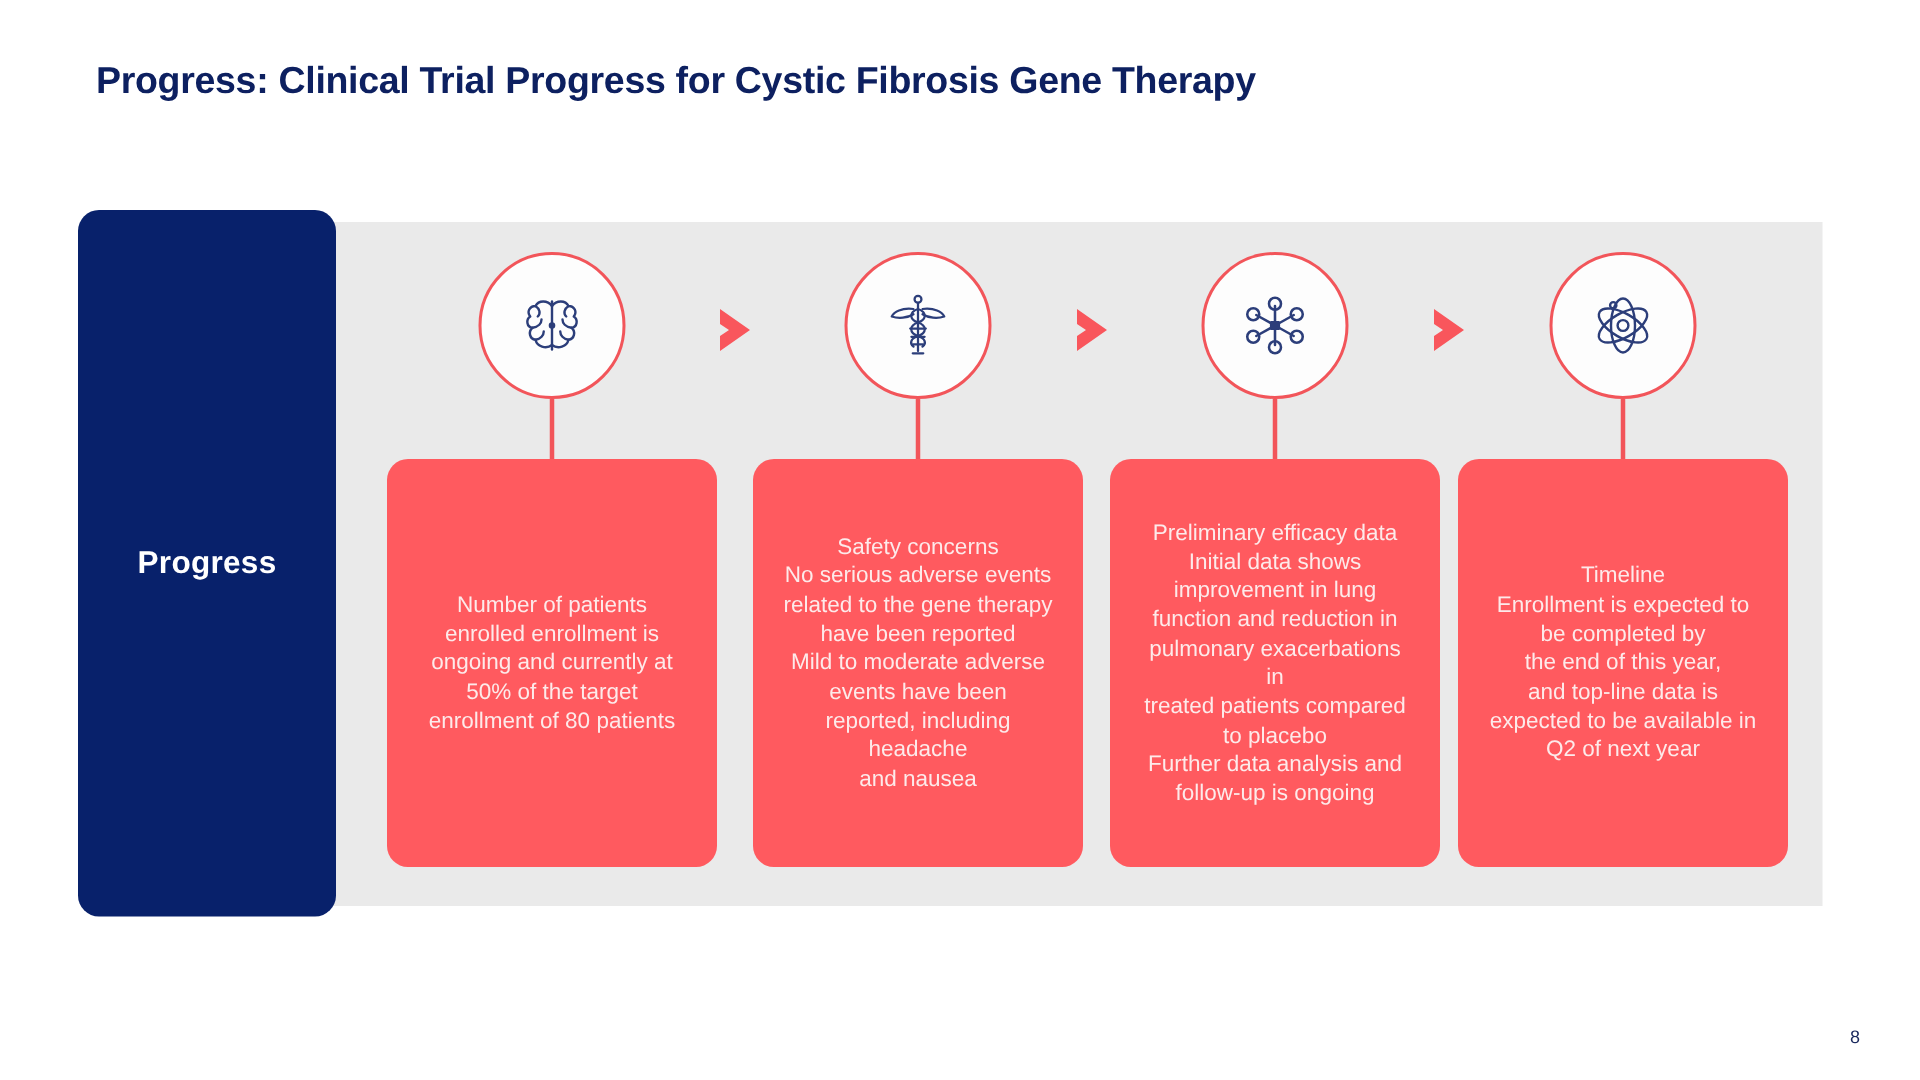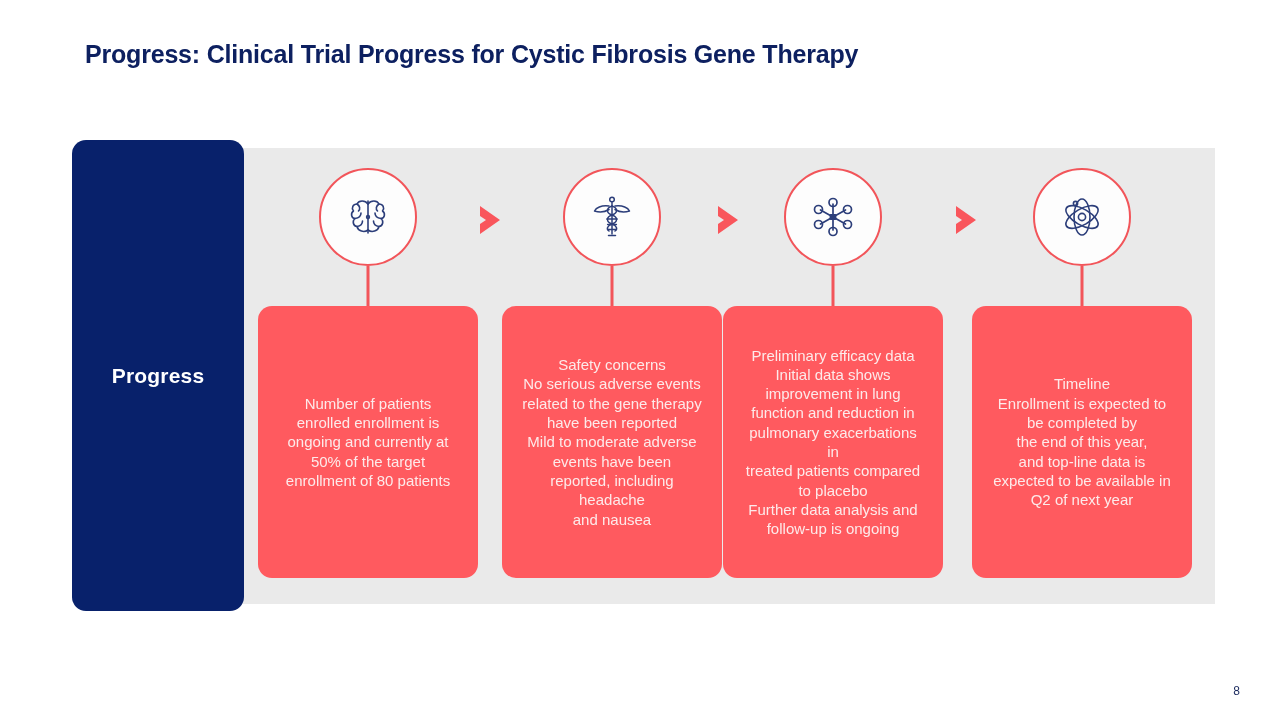--- a/index.html
+++ b/index.html
@@ -19,37 +19,36 @@
   
   .slide-title {
     position: absolute;
     left: 64px;
     top: 40px;
     font-size: 25px;
     font-weight: bold;
     color: #0d2060;
     letter-spacing: -0.2px;
     white-space: nowrap;
-    margin-left: 21px;
   }
 
   
   .content-panel {
     position: absolute;
     left: 150px;
     top: 148px;
     width: 1065px;
     height: 456px;
     background: #eaeaea;
   }
 
   
   .label-card {
     position: absolute;
-    left: 72px;
+    left: 52px;
     top: 140px;
     width: 172px;
     height: 471px;
     background: #08216b;
     border-radius: 14px;
     display: flex;
     align-items: center;
     justify-content: center;
     z-index: 5;
   }
@@ -71,21 +70,21 @@
   }
 
   .step {
     position: absolute;
     top: 0;
     width: 220px;
     height: 420px;
   }
   .step-0 { left: 6px; }
   .step-1 { left: 250px; }
-  .step-2 { left: 471px; }
+  .step-2 { left: 488px; }
   .step-3 { left: 720px; }
 
   
   .step-circle {
     position: absolute;
     left: 50%;
     top: 0;
     transform: translateX(-50%);
     width: 98px;
     height: 98px;

